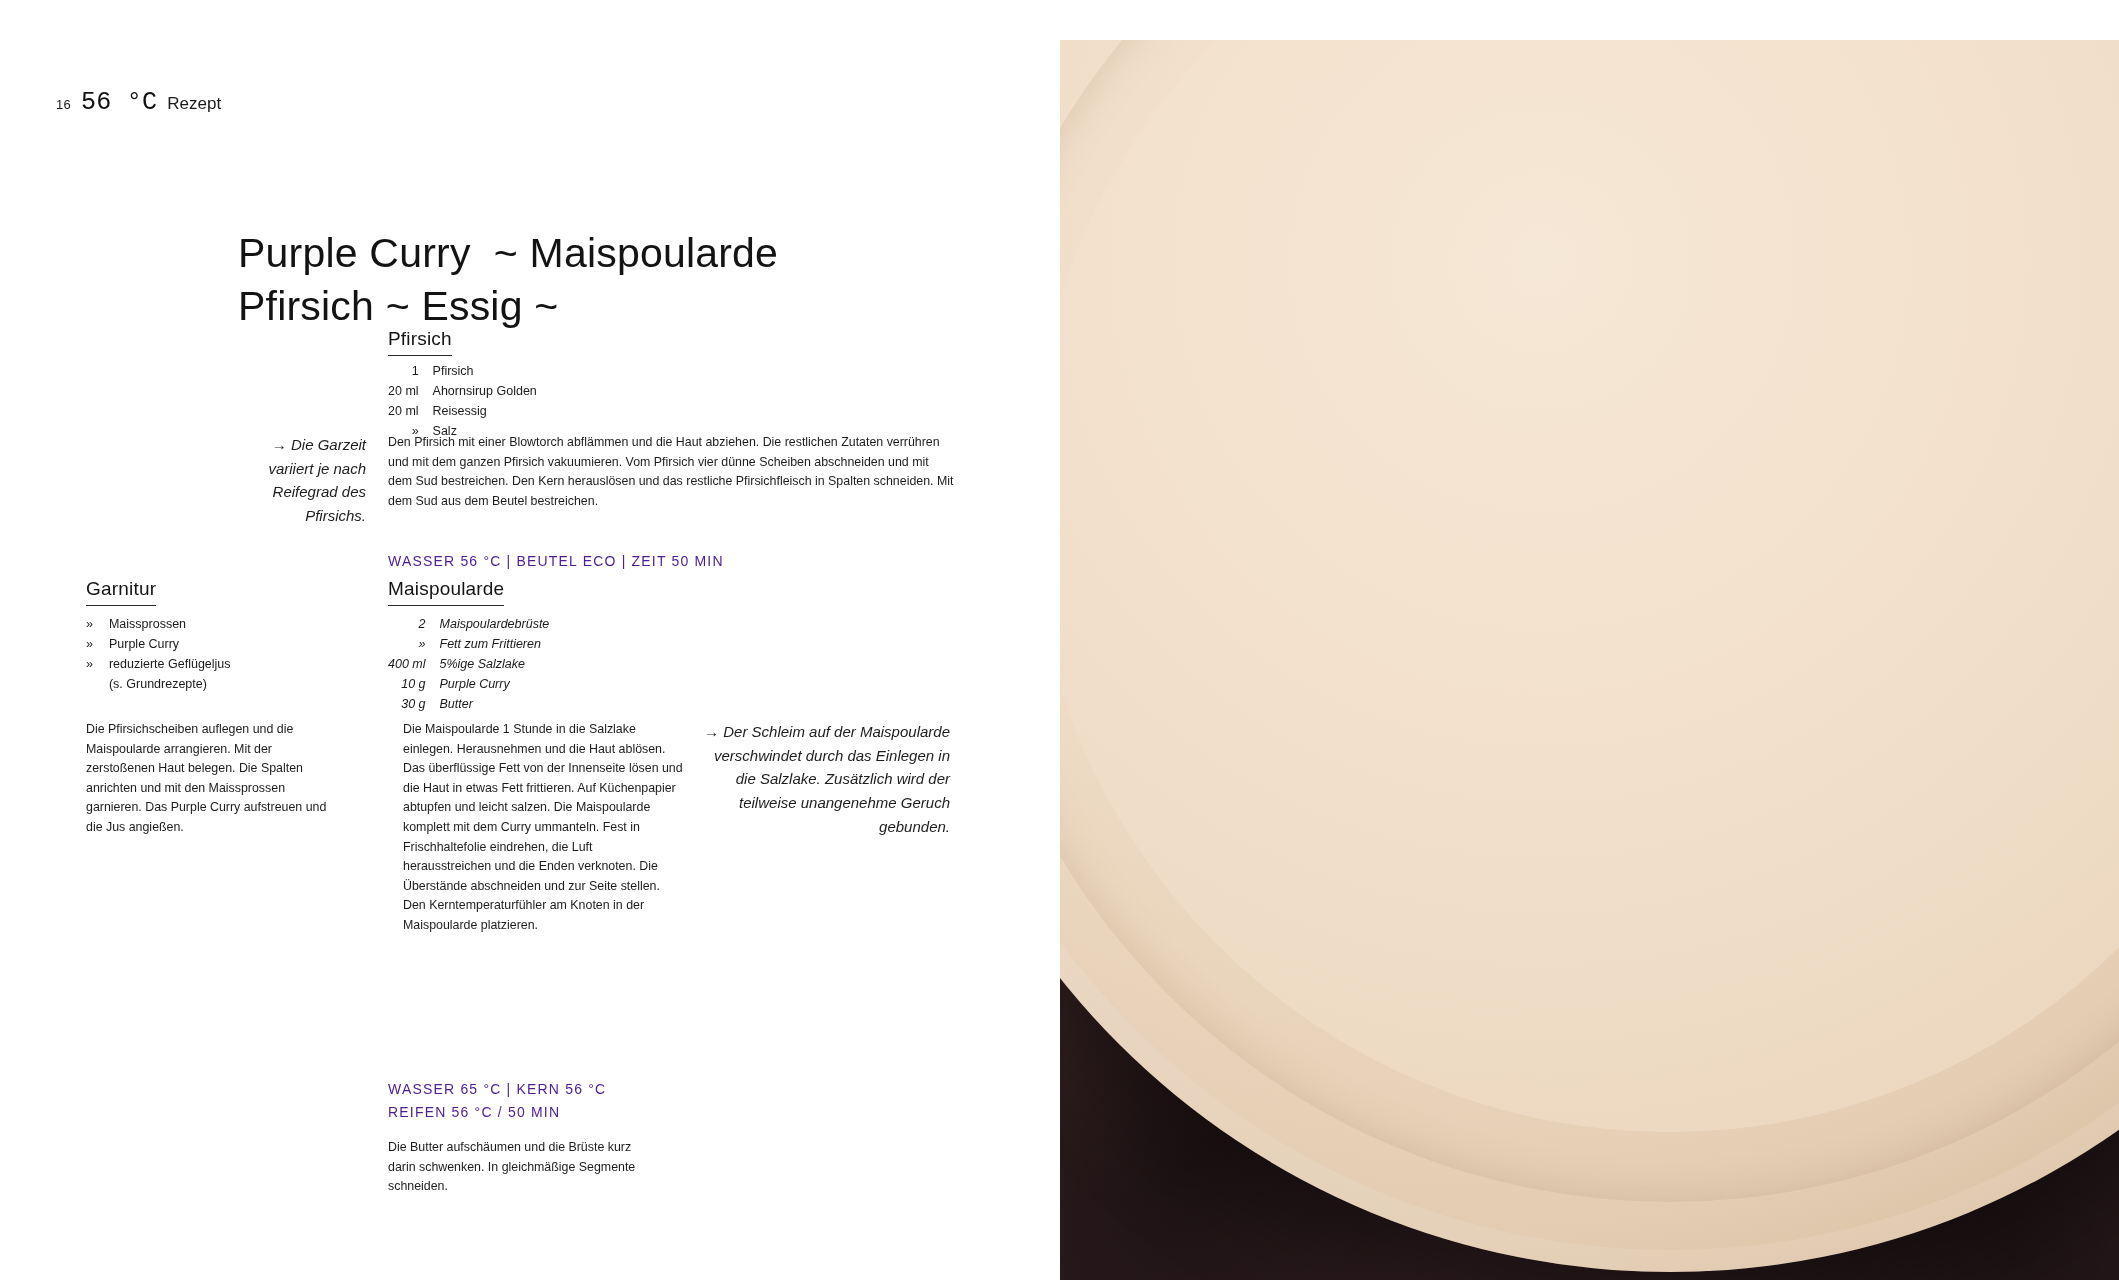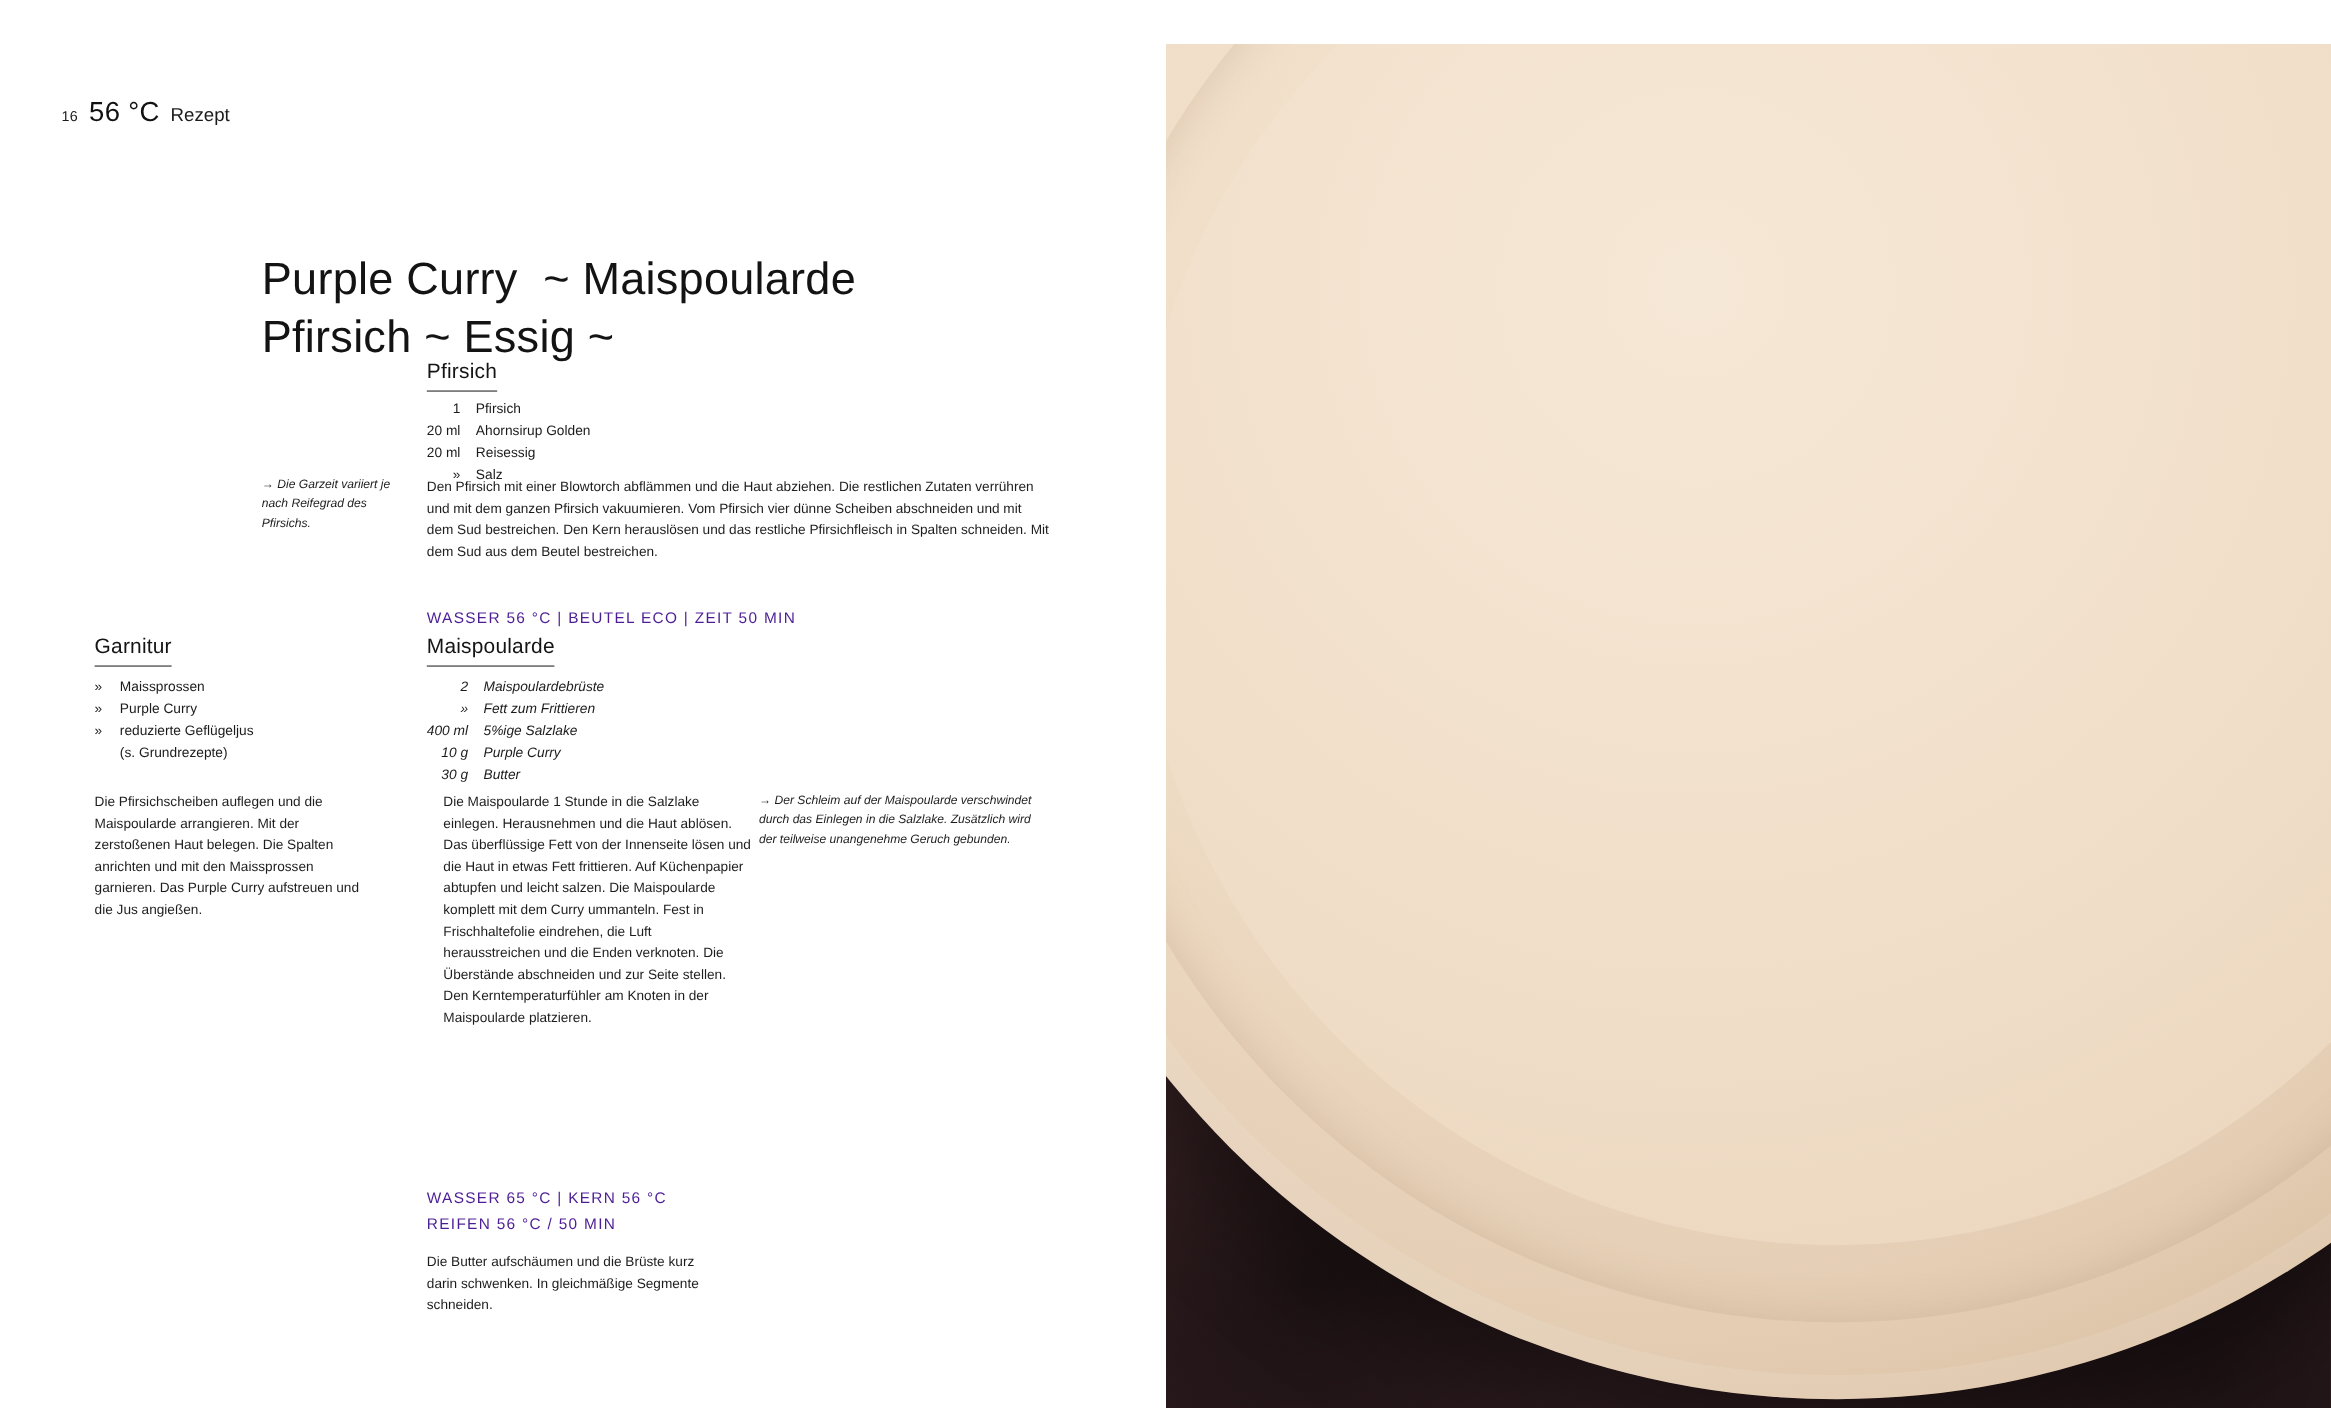--- a/index.html
+++ b/index.html
@@ -40,20 +40,21 @@
   }
   .folio .pagenum {
     font-size: 13px;
     letter-spacing: 0.02em;
     color: #1b1b1b;
   }
   .folio .temp {
     font-size: 25px;
     letter-spacing: 0.01em;
     color: #111;
+    font-family: Liberation Mono, monospace;
   }
   .folio .kind {
     font-size: 17px;
     color: #1b1b1b;
   }
 
   .title {
     position: absolute;
     top: 160px;
     left: 238px;
@@ -92,24 +93,25 @@
     font-style: normal;
   }
   .ital .ing-table td { font-style: italic; }
 
   .body-text {
     font-size: 12.4px;
     line-height: 1.58;
     color: #1d1d1d;
   }
   .note {
-    font-size: 11px;
+    font-size: 15px;
     line-height: 1.58;
     font-style: italic;
     color: #1d1d1d;
+    text-align: right;
   }
   .params {
     font-size: 14px;
     line-height: 1.62;
     letter-spacing: 0.085em;
     color: #4c1d95;
     text-transform: none;
   }
 
   

